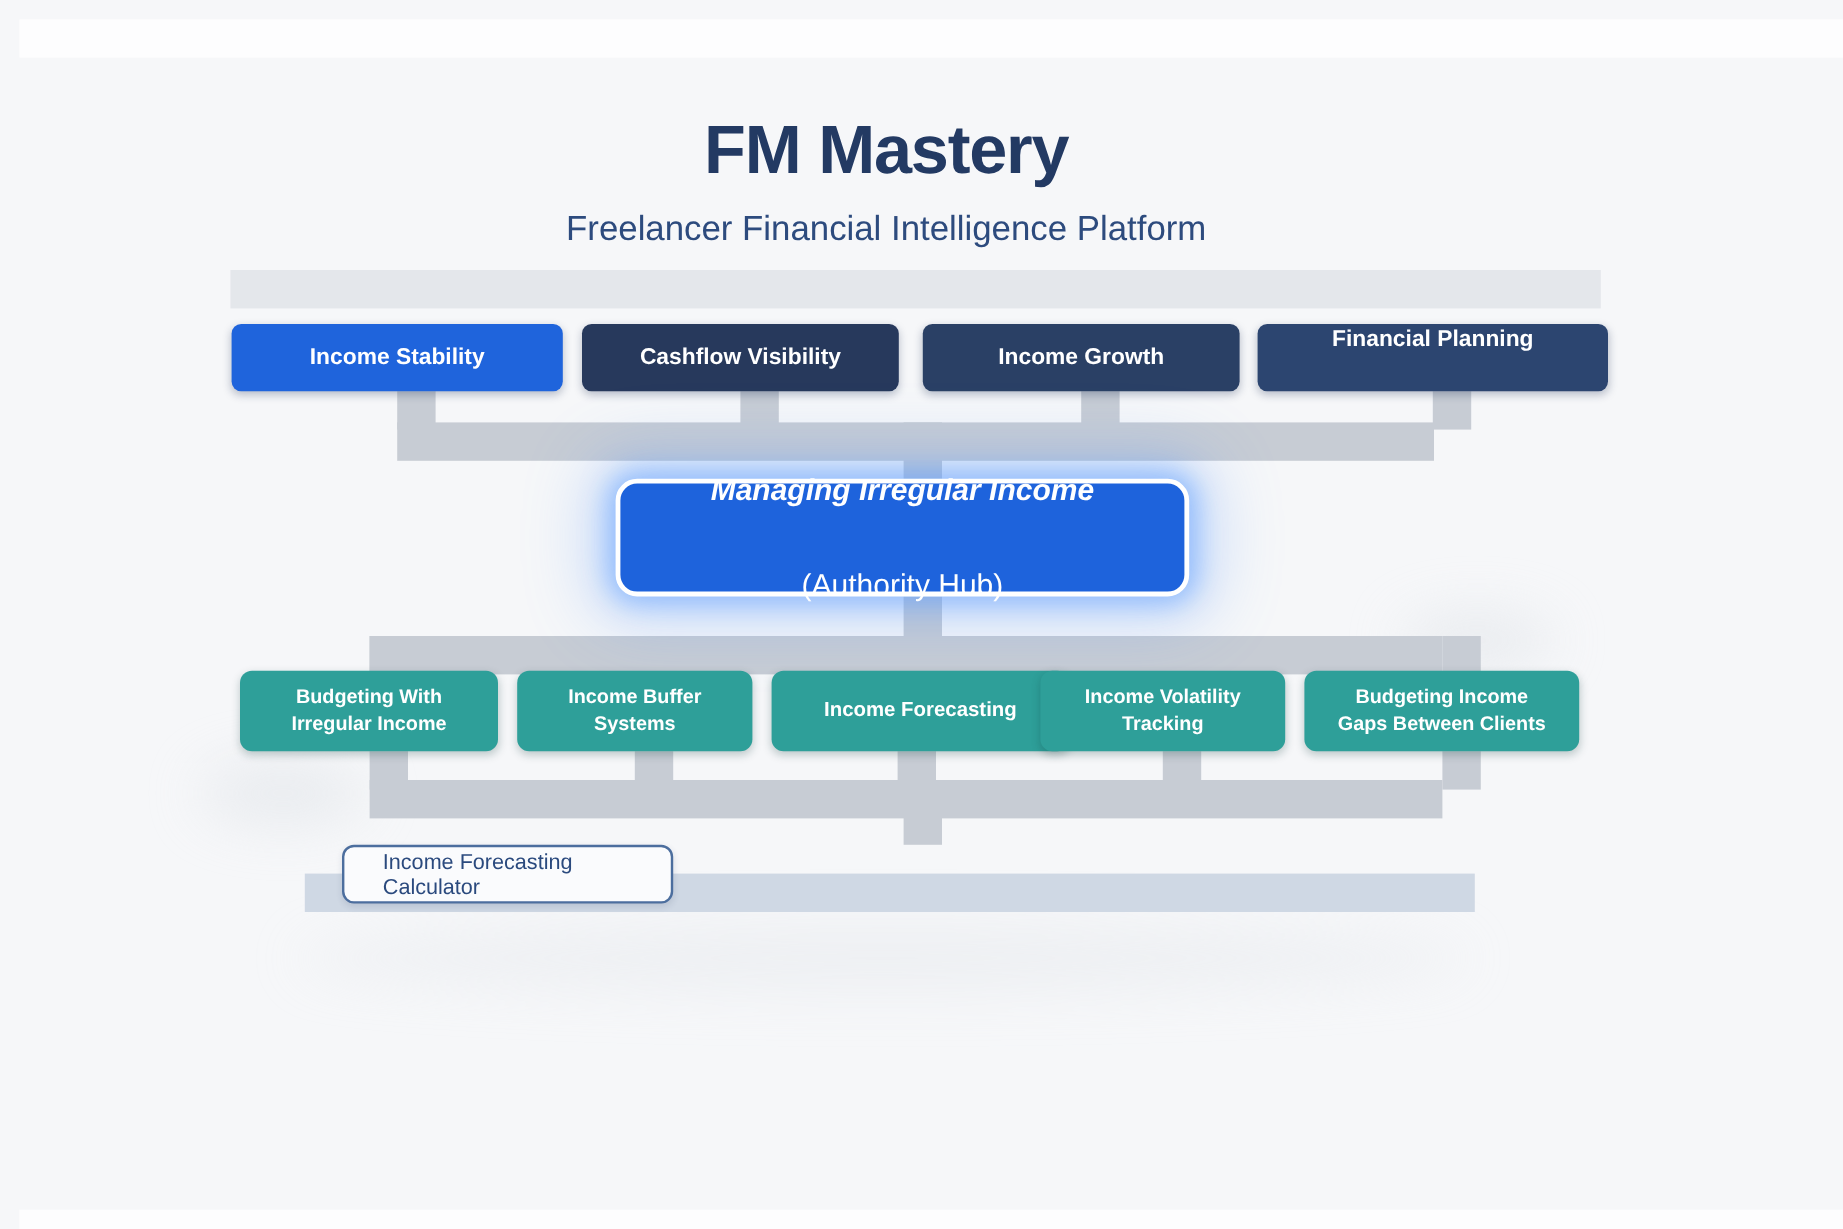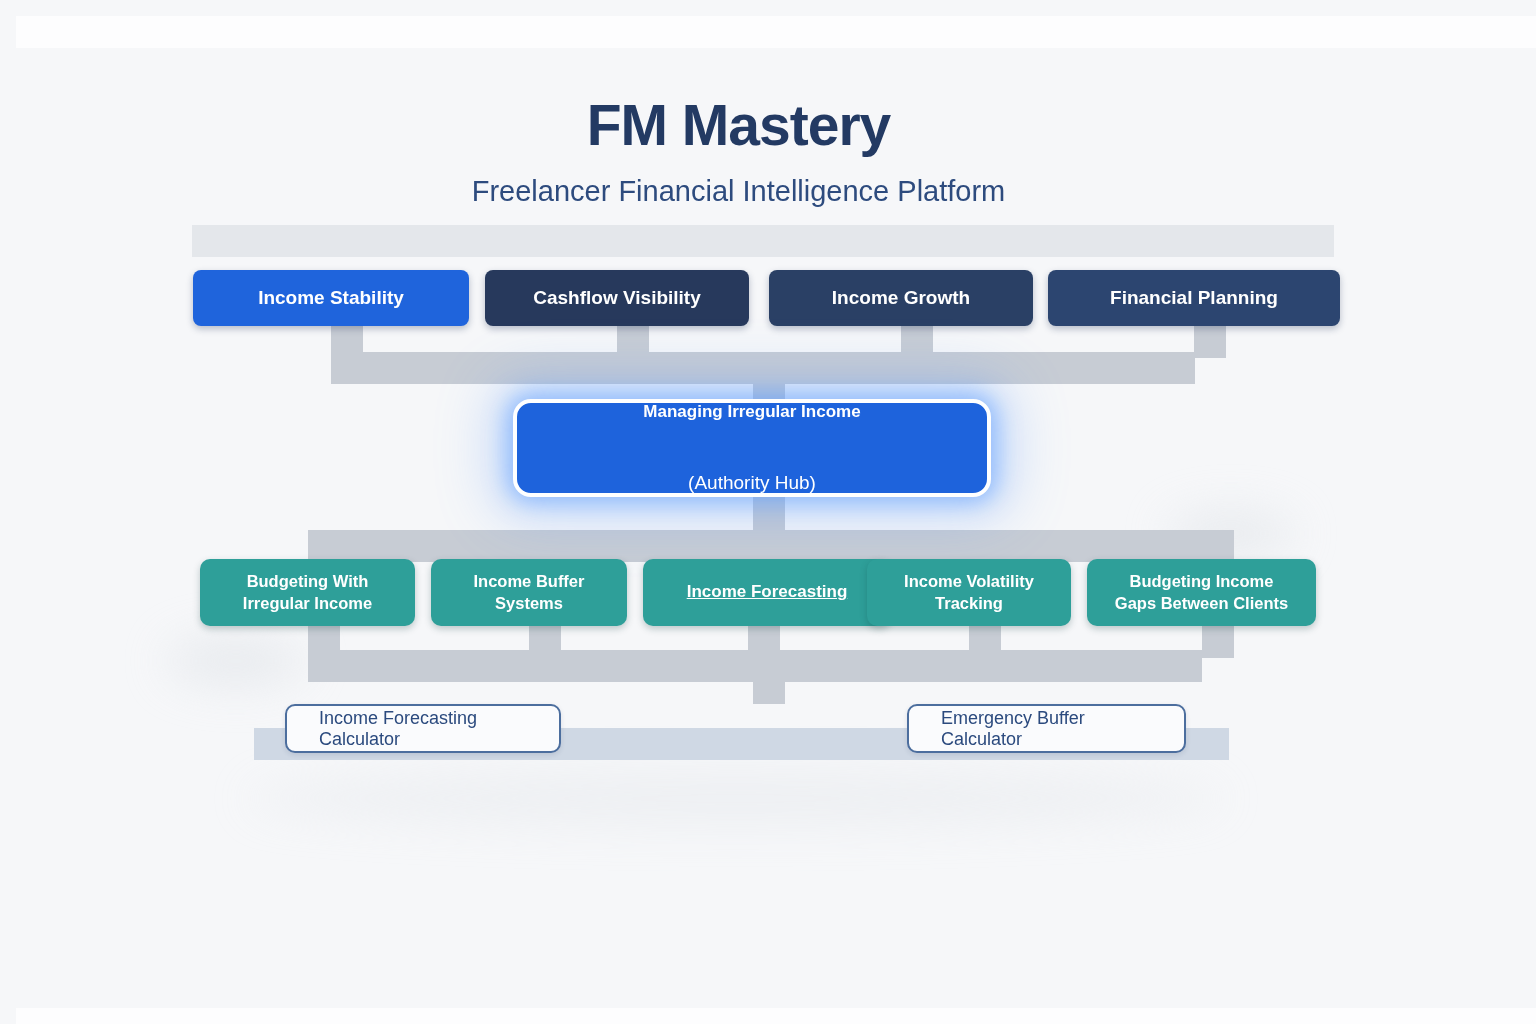--- a/index.html
+++ b/index.html
@@ -42,43 +42,43 @@
     position: absolute; top: 254px; height: 56px;
     border-radius: 8px; color: #ffffff;
     display: flex; align-items: center; justify-content: center;
     font-size: 19px; font-weight: 600;
     box-shadow: 0 3px 7px rgba(20, 40, 80, 0.28);
     cursor: pointer;
   }
   .pillar-0 { left: 177px;  width: 276px; background: #1f64dc; }
   .pillar-1 { left: 469px;  width: 264px; background: #27395c; }
   .pillar-2 { left: 753px;  width: 264px; background: #2a4065; }
-  .pillar-3 { left: 1032px; width: 292px; background: #2c4570; }
+  .pillar-3 { left: 1032px; width: 292px; background: #2c4570; align-items: flex-end; }
 
   .hub {
     position: absolute; left: 497px; top: 383px; width: 478px; height: 98px;
     background: #1e63dc; border: 4px solid #ffffff; border-radius: 18px;
     display: flex; flex-direction: column; align-items: center; justify-content: center;
     box-shadow: 0 0 22px 6px rgba(90, 155, 255, 0.55), 0 0 55px 22px rgba(90, 155, 255, 0.28);
     color: #ffffff; cursor: pointer;
   }
-  .hub-title { font-size: 17px; font-weight: 700; line-height: 1.2; }
-  .hub-subtitle { font-size: 19px; font-weight: 400; margin-top: 18px; }
+  .hub-title { font-size: 25px; font-weight: 700; line-height: 1.2; font-style: italic; }
+  .hub-subtitle { font-size: 25px; font-weight: 400; margin-top: 18px; }
 
   .subtopic {
     position: absolute; top: 543px; height: 67px;
     background: #2e9f99; border-radius: 10px; color: #ffffff;
     display: flex; align-items: center; justify-content: center; text-align: center;
     font-size: 16.5px; font-weight: 600; line-height: 1.3; padding: 4px 10px;
     box-shadow: 0 3px 7px rgba(15, 60, 60, 0.25);
     cursor: pointer;
   }
   .subtopic-0 { left: 184px;  width: 215px; }
   .subtopic-1 { left: 415px;  width: 196px; }
-  .subtopic-2 { left: 627px;  width: 248px; font-size: 17px; text-decoration: underline; }
+  .subtopic-2 { left: 627px;  width: 248px; font-size: 17px; }
   .subtopic-3 { left: 851px;  width: 204px; }
   .subtopic-4 { left: 1071px; width: 229px; }
 
   .tool {
     position: absolute; top: 688px; height: 49px;
     background: #fafbfd; border: 2px solid #4c6e9e; border-radius: 10px;
     display: flex; align-items: center; justify-content: center;
     font-size: 18px; font-weight: 500; color: #2b4a7e;
     box-shadow: 0 2px 5px rgba(30, 50, 90, 0.12);
     cursor: pointer;
@@ -157,17 +157,14 @@
   <div class="subtopic subtopic-3">
     <span>Income Volatility Tracking</span>
   </div>
   <div class="subtopic subtopic-4">
     <span>Budgeting Income Gaps Between Clients</span>
   </div>
 
   <div class="tool tool-0">
     <span>Income Forecasting Calculator</span>
   </div>
-  <div class="tool tool-2">
-    <span>Emergency Buffer Calculator</span>
-  </div>
 
 </div>
 
 </body></html>

